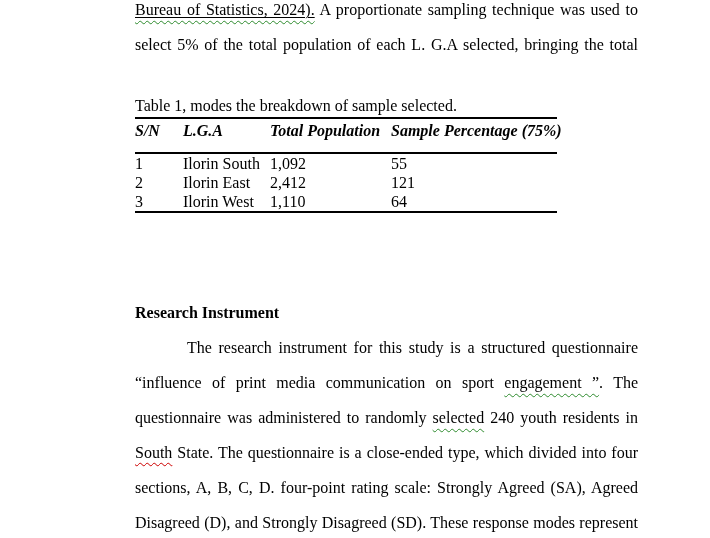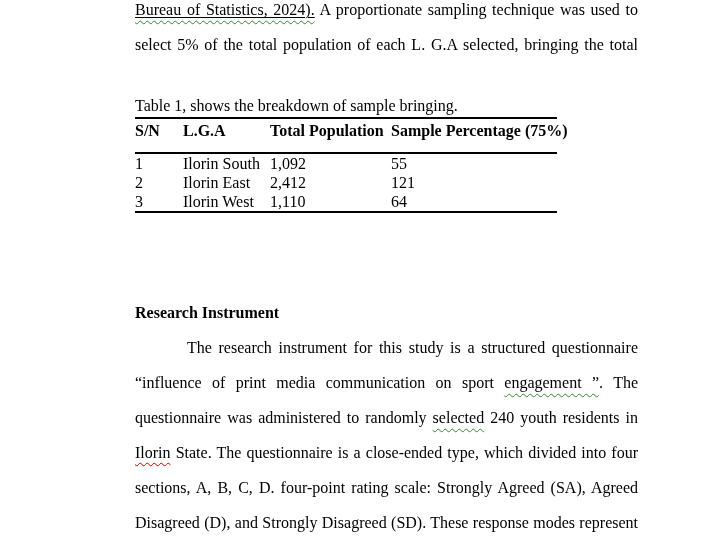--- a/index.html
+++ b/index.html
@@ -22,21 +22,21 @@
   .caption{top:97px;line-height:18px}
   .heading{top:304px;line-height:18px;font-weight:bold}
 
   .sample-table{
     top:117px;width:422px;border-collapse:collapse;table-layout:fixed;
     border-top:2px solid #000;border-bottom:2px solid #000;
   }
   .sample-table th{
     box-sizing:border-box;height:35px;padding:3px 0 0 0;
     font-weight:bold;text-align:left;vertical-align:top;line-height:18px;
-    border-bottom:2px solid #000;white-space:nowrap;
+    border-bottom:2px solid #000;white-space:nowrap;font-style:italic;
   }
   .sample-table td{
     box-sizing:border-box;height:19px;padding:0;line-height:19px;
     vertical-align:top;white-space:nowrap;
   }
   .sample-table tr.total td{font-weight:bold;height:18px}
 
   .u-solid{
     text-decoration-line:underline;text-decoration-style:solid;
     text-decoration-color:#000;text-decoration-thickness:1px;
@@ -50,21 +50,21 @@
 <body>
 
 <div class="page">
   <div class="text-col">
 
     <div class="block p1">
       <div class="line justify"><span class="u-solid"><span class="sq green">Bureau of Statistics, 2024).</span></span><span> A proportionate sampling technique was used to</span></div>
       <div class="line justify">select 5% of the total population of each L. G.A selected, bringing the total</div>
     </div>
 
-    <div class="block caption">Table 1, shows the breakdown of sample bringing.</div>
+    <div class="block caption">Table 1, modes the breakdown of sample selected.</div>
 
     <table class="block sample-table">
       <colgroup>
         <col style="width:48px">
           <col style="width:87px">
           <col style="width:121px">
           <col style="width:166px">
       </colgroup>
       <thead>
         <tr>
@@ -95,19 +95,19 @@
         </tr>
       </tbody>
     </table>
 
     <div class="block heading">Research Instrument</div>
 
     <div class="block p2">
       <div class="line justify indent">The research instrument for this study is a structured questionnaire titled</div>
       <div class="line justify"><span>“influence of print media communication on sport </span><span class="sq green">engagement ”</span><span>. The</span></div>
       <div class="line justify"><span>questionnaire was administered to randomly </span><span class="sq green">selected</span><span> 240 youth residents in</span></div>
-      <div class="line justify"><span class="sq red">Ilorin</span><span> State. The questionnaire is a close-ended type, which divided into four</span></div>
+      <div class="line justify"><span class="sq red">South</span><span> State. The questionnaire is a close-ended type, which divided into four</span></div>
       <div class="line justify">sections, A, B, C, D. four-point rating scale: Strongly Agreed (SA), Agreed (A),</div>
       <div class="line justify">Disagreed (D), and Strongly Disagreed (SD). These response modes represent the</div>
     </div>
 
   </div>
 </div>
 
 </body></html>

